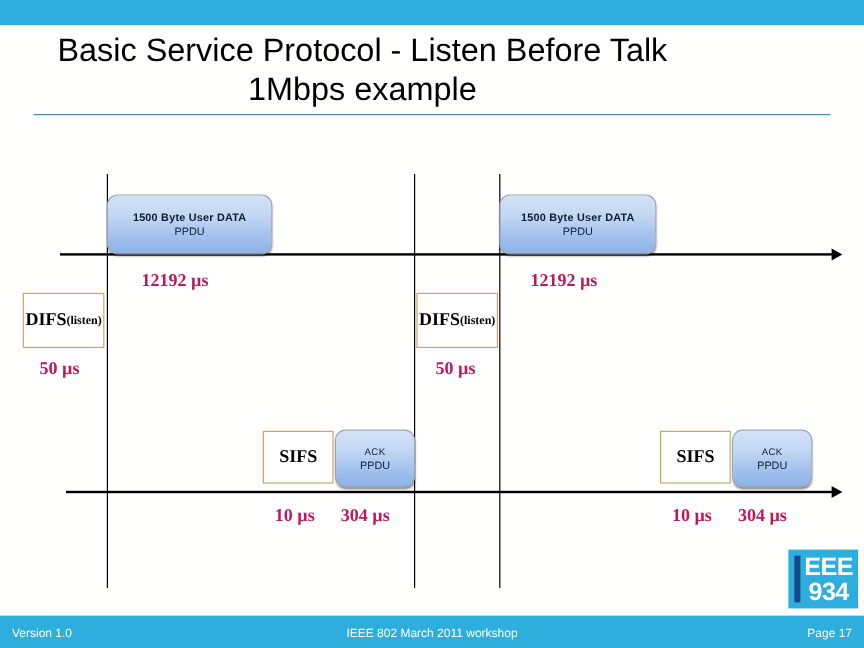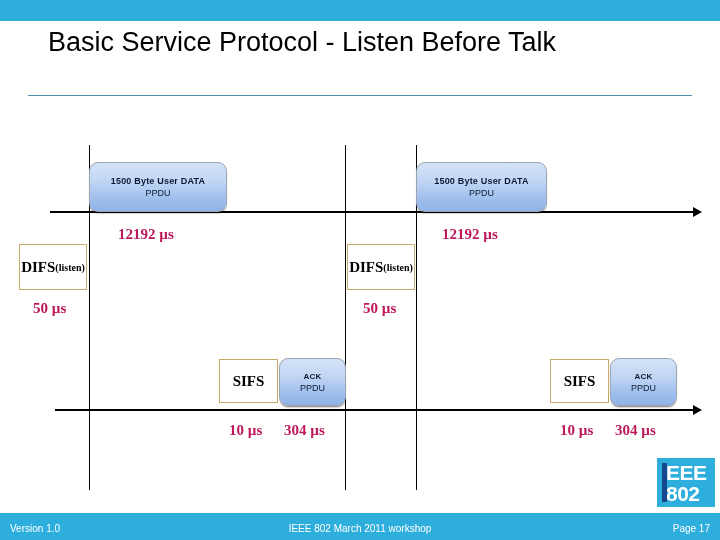--- a/index.html
+++ b/index.html
@@ -62,21 +62,21 @@
     color:#0b1b33;
     text-align:center;
   }
   .ppdu-title{
     font-size:9px;font-weight:bold;line-height:12px;
     letter-spacing:0.2px;
   }
   .ppdu-sub{
     font-size:9px;font-weight:normal;line-height:13px;
   }
-  .ack-title{font-size:8px;font-weight:bold;line-height:11px;letter-spacing:0.3px;}
+  .ack-title{font-size:8px;font-weight:normal;line-height:11px;letter-spacing:0.3px;}
   .ack-sub{font-size:9px;font-weight:normal;line-height:12px;}
   
   .tan-box{
     position:absolute;
     border:1px solid #c8a96a;
     background:#ffffff;
     box-sizing:border-box;
     display:flex;
     align-items:center;justify-content:center;
     font-family:"Liberation Serif", serif;
@@ -109,39 +109,40 @@
   .footer-left{left:10px;}
   .footer-center{left:0;width:720px;text-align:center;}
   .footer-right{right:10px;}
   
   .logo{
     position:absolute;right:5px;bottom:33px;
     width:58px;height:49px;
     background:#2eaedd;
     box-sizing:border-box;
     padding-left:9px;
-    display:flex;flex-direction:column;justify-content:center;
+    display:flex;flex-direction:column;justify-content:center;text-align:center;
   }
   .logo-bar{
     position:absolute;left:5px;top:5px;width:5px;height:39px;
     background:#16468c;
   }
   .logo-l1,.logo-l2{
     color:#ffffff;font-weight:bold;
     font-family:"Liberation Sans", sans-serif;
     font-size:21px;line-height:21px;letter-spacing:-0.5px;
   }
 </style>
 </head>
 <body>
 
 <div class="top-band"></div>
 
 <div class="title-block">
   <div class="title-line">Basic Service Protocol - Listen Before Talk</div>
+  <div class="title-line">1Mbps example</div>
 </div>
 <div class="title-rule"></div>
 
 <div class="diagram">
 
   <div class="vline" style="left:89px;top:133px;height:345px;"></div>
   <div class="vline" style="left:345px;top:133px;height:345px;"></div>
   <div class="vline" style="left:416px;top:133px;height:345px;"></div>
 
   <div class="hline" style="left:50px;top:199px;width:645px;"></div>
@@ -192,19 +193,19 @@
     <div class="ack-sub">PPDU</div>
   </div>
   <div class="tlabel" style="left:560px;top:410px;">10 µs</div>
   <div class="tlabel" style="left:615px;top:410px;">304 µs</div>
 
 </div>
 
 <div class="logo">
   <div class="logo-bar"></div>
   <div class="logo-l1">EEE</div>
-  <div class="logo-l2">802</div>
+  <div class="logo-l2">934</div>
 </div>
 
 <div class="footer-band"></div>
 <div class="footer-text footer-left">Version 1.0</div>
 <div class="footer-text footer-center">IEEE 802 March 2011 workshop</div>
 <div class="footer-text footer-right">Page 17</div>
 
 </body></html>

